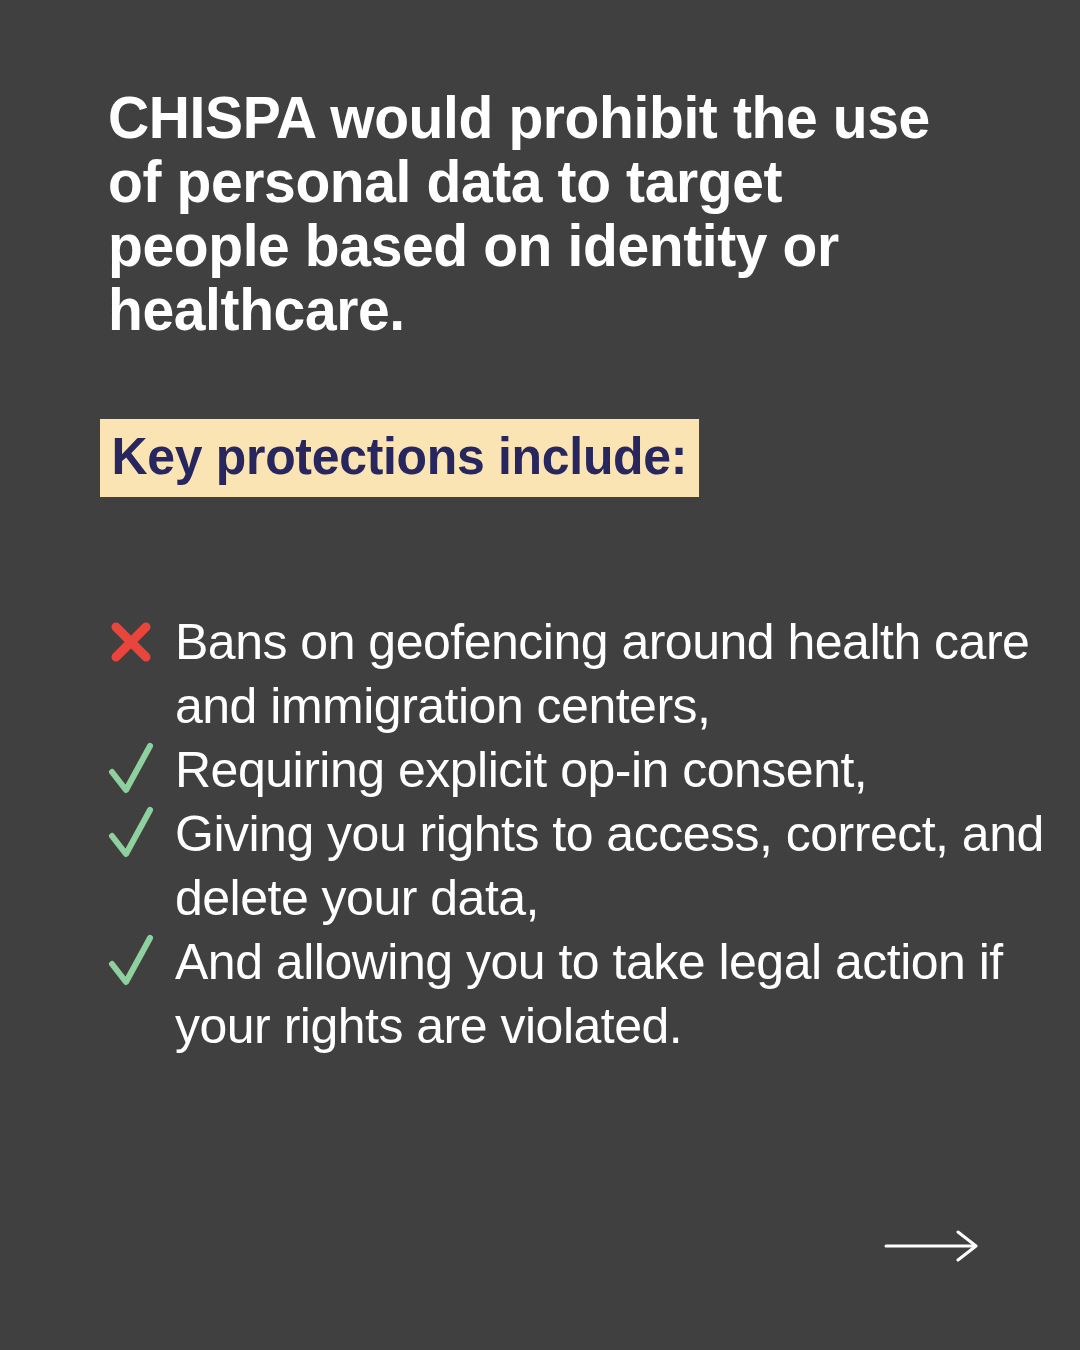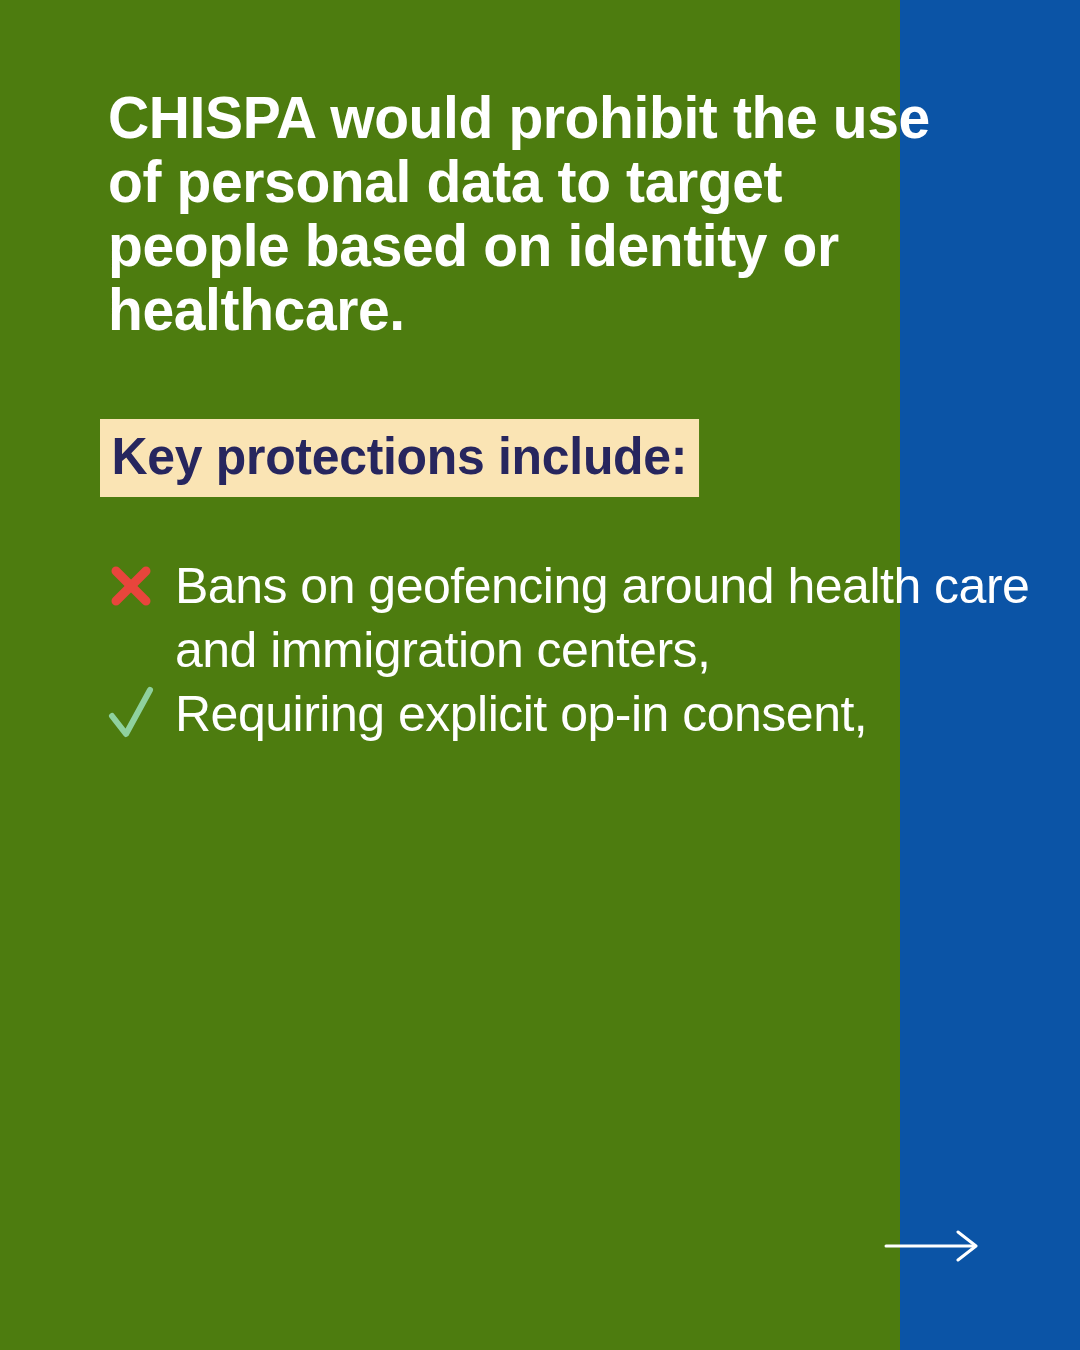--- a/index.html
+++ b/index.html
@@ -8,23 +8,23 @@
   }
   body {
     width: 1080px;
     height: 1350px;
     overflow: hidden;
     font-family: "Liberation Sans", sans-serif;
     background: #0B54A6;
   }
   #poster {
     position: relative;
-    width: 900px;
+    width: 1080px;
     height: 1350px;
-    background: #4d7c0f;
+    background: #404040;
     box-sizing: border-box;
   }
 
   
   .headline {
     position: absolute;
     left: 108px;
     top: 86px;
     width: 900px;
     color: #FFFFFF;
@@ -53,21 +53,21 @@
     letter-spacing: -0.3px;
     transform: scaleX(0.96);
     transform-origin: left top;
     display: inline-block;
   }
 
   
   .bullets {
     position: absolute;
     left: 100px;
-    top: 554px;
+    top: 610px;
     width: 960px;
   }
   .bullet {
     position: relative;
     padding-left: 75px;
     color: #FFFFFF;
     font-family: "Liberation Sans", sans-serif;
     font-size: 50px;
     line-height: 64px;
     letter-spacing: -0.5px;
@@ -131,21 +131,37 @@
 
     <div class="bullet bold">
       <span class="mark">
         <svg width="46" height="56" viewBox="0 0 46 56" aria-hidden="true">
           <path d="M4 30 L18 48 L42 4" fill="none" stroke="#8FD19E" stroke-width="6" stroke-linecap="round" stroke-linejoin="round"></path>
         </svg>
       </span>
       <span class="bullet-text">Requiring explicit op-in consent,</span>
     </div>
 
+    <div class="bullet regular">
+      <span class="mark">
+        <svg width="46" height="56" viewBox="0 0 46 56" aria-hidden="true">
+          <path d="M4 30 L18 48 L42 4" fill="none" stroke="#8FD19E" stroke-width="6" stroke-linecap="round" stroke-linejoin="round"></path>
+        </svg>
+      </span>
+      <span class="bullet-text">Giving you rights to access, correct, and delete your data,</span>
+    </div>
 
+    <div class="bullet bold">
+      <span class="mark">
+        <svg width="46" height="56" viewBox="0 0 46 56" aria-hidden="true">
+          <path d="M4 30 L18 48 L42 4" fill="none" stroke="#8FD19E" stroke-width="6" stroke-linecap="round" stroke-linejoin="round"></path>
+        </svg>
+      </span>
+      <span class="bullet-text">And allowing you to take legal action if your rights are violated.</span>
+    </div>
 
   </div>
 
   <div class="arrow">
     <svg width="96" height="34" viewBox="0 0 96 34" aria-hidden="true">
       <g fill="none" stroke="#FFFFFF" stroke-width="3" stroke-linecap="round" stroke-linejoin="round">
         <line x1="2" y1="18" x2="90" y2="18"></line>
         <polyline points="74,4 92,18 74,32"></polyline>
       </g>
     </svg>

